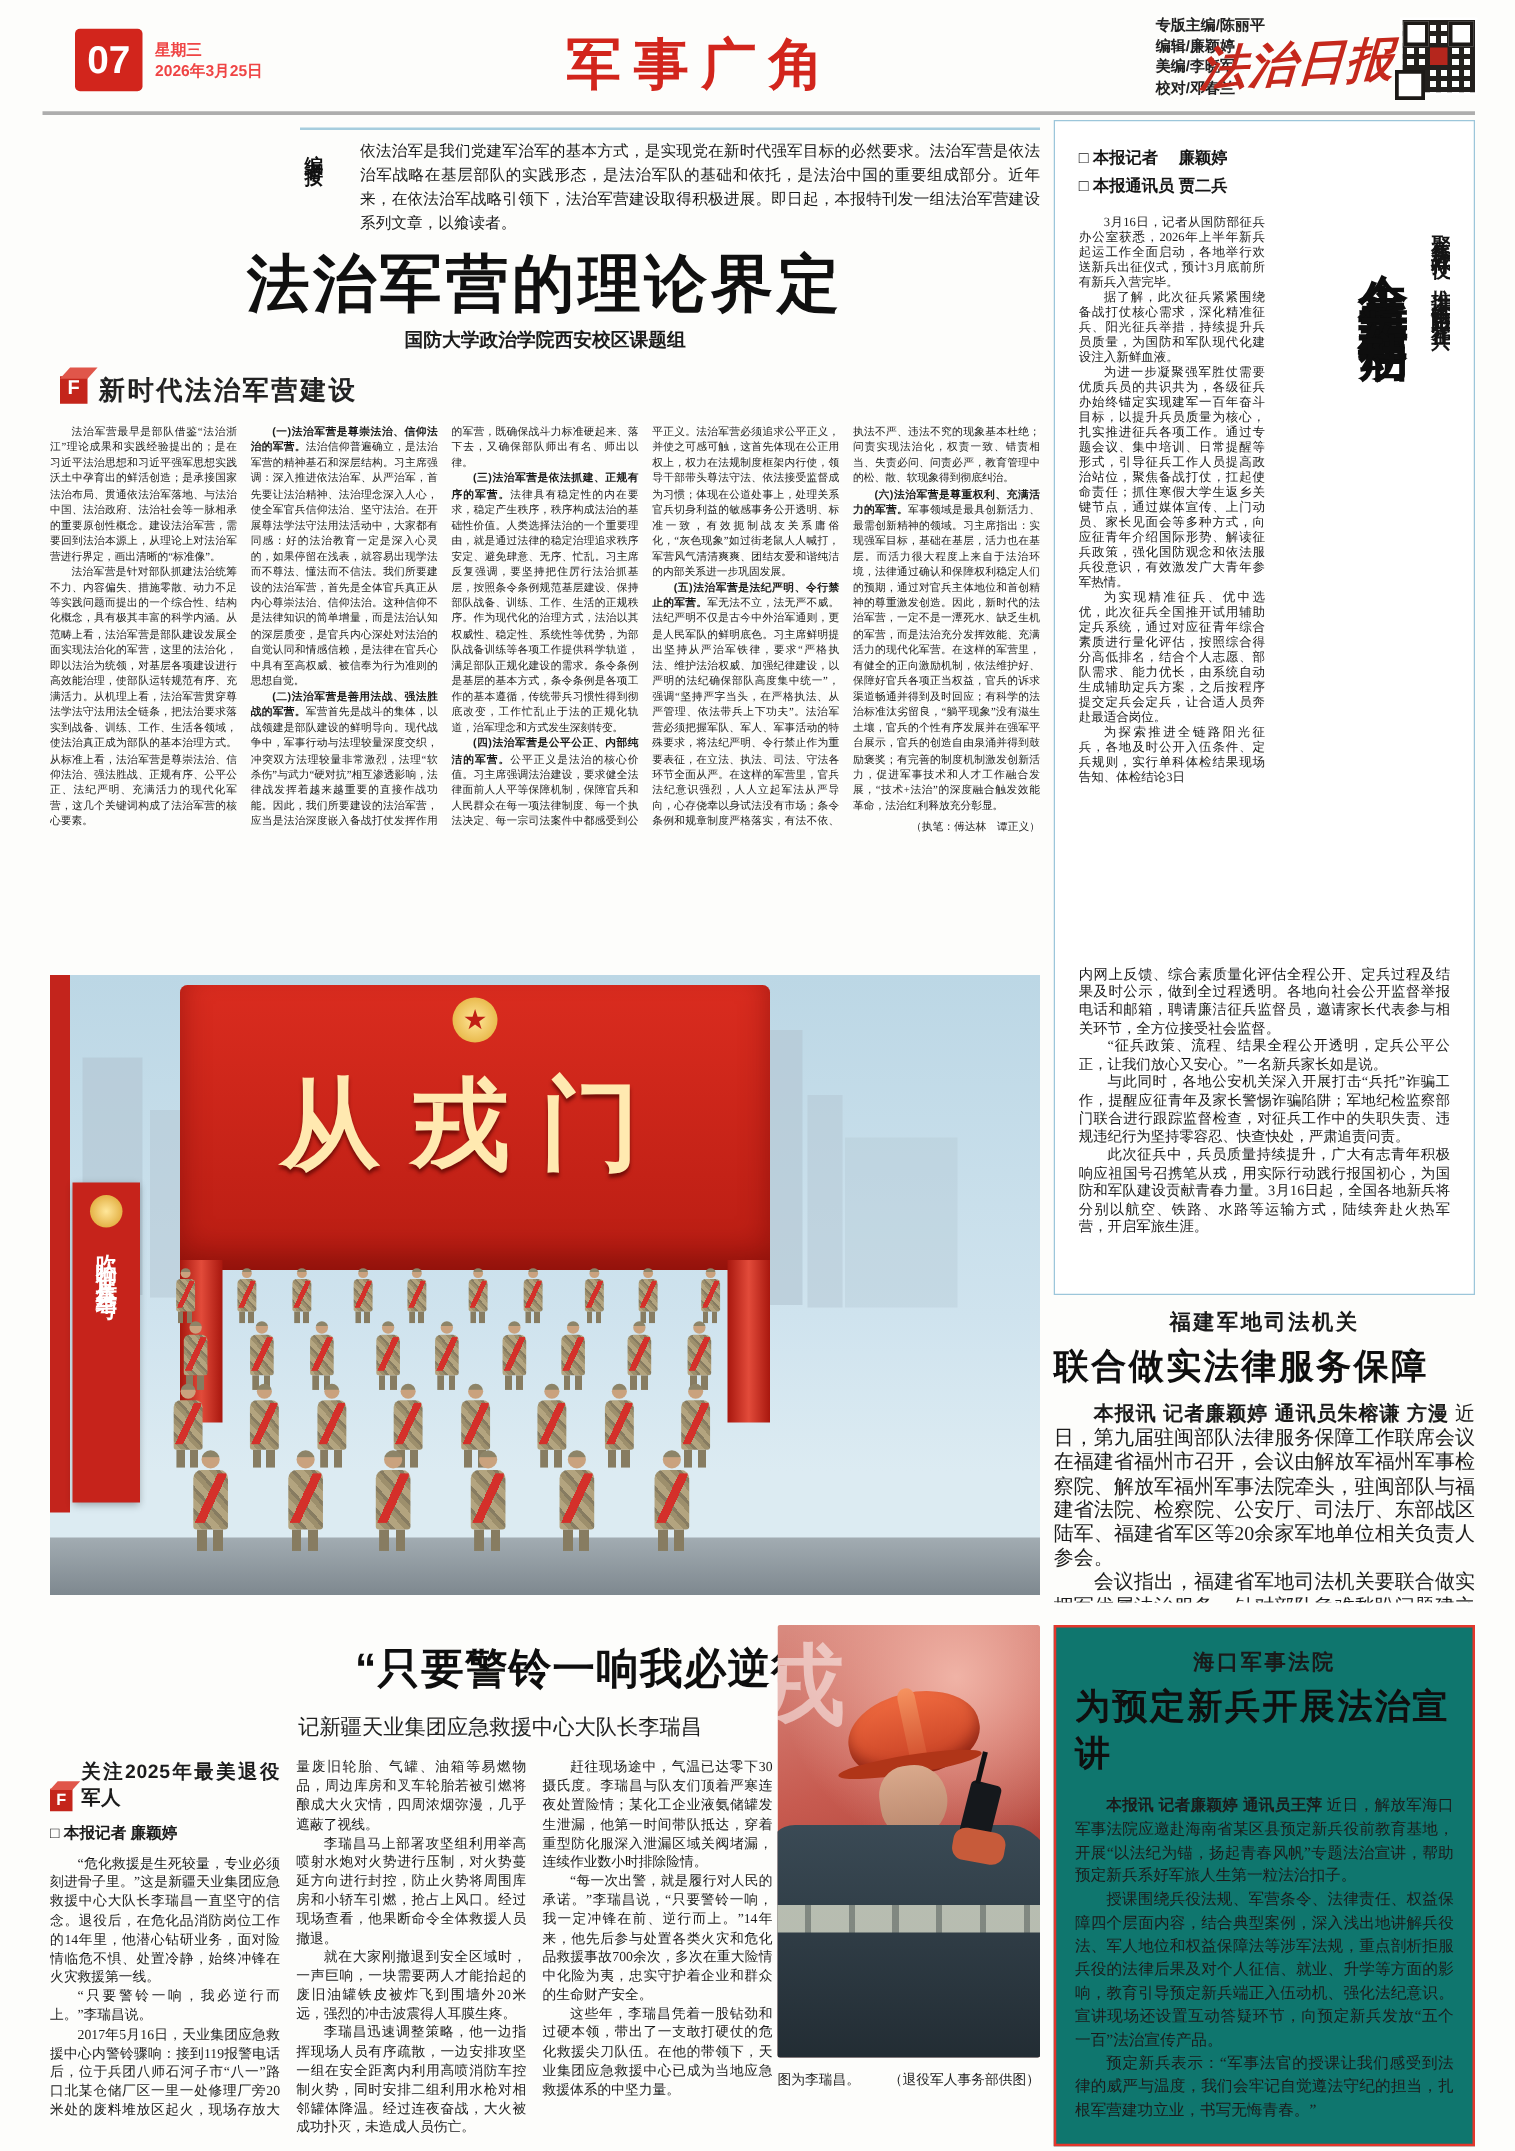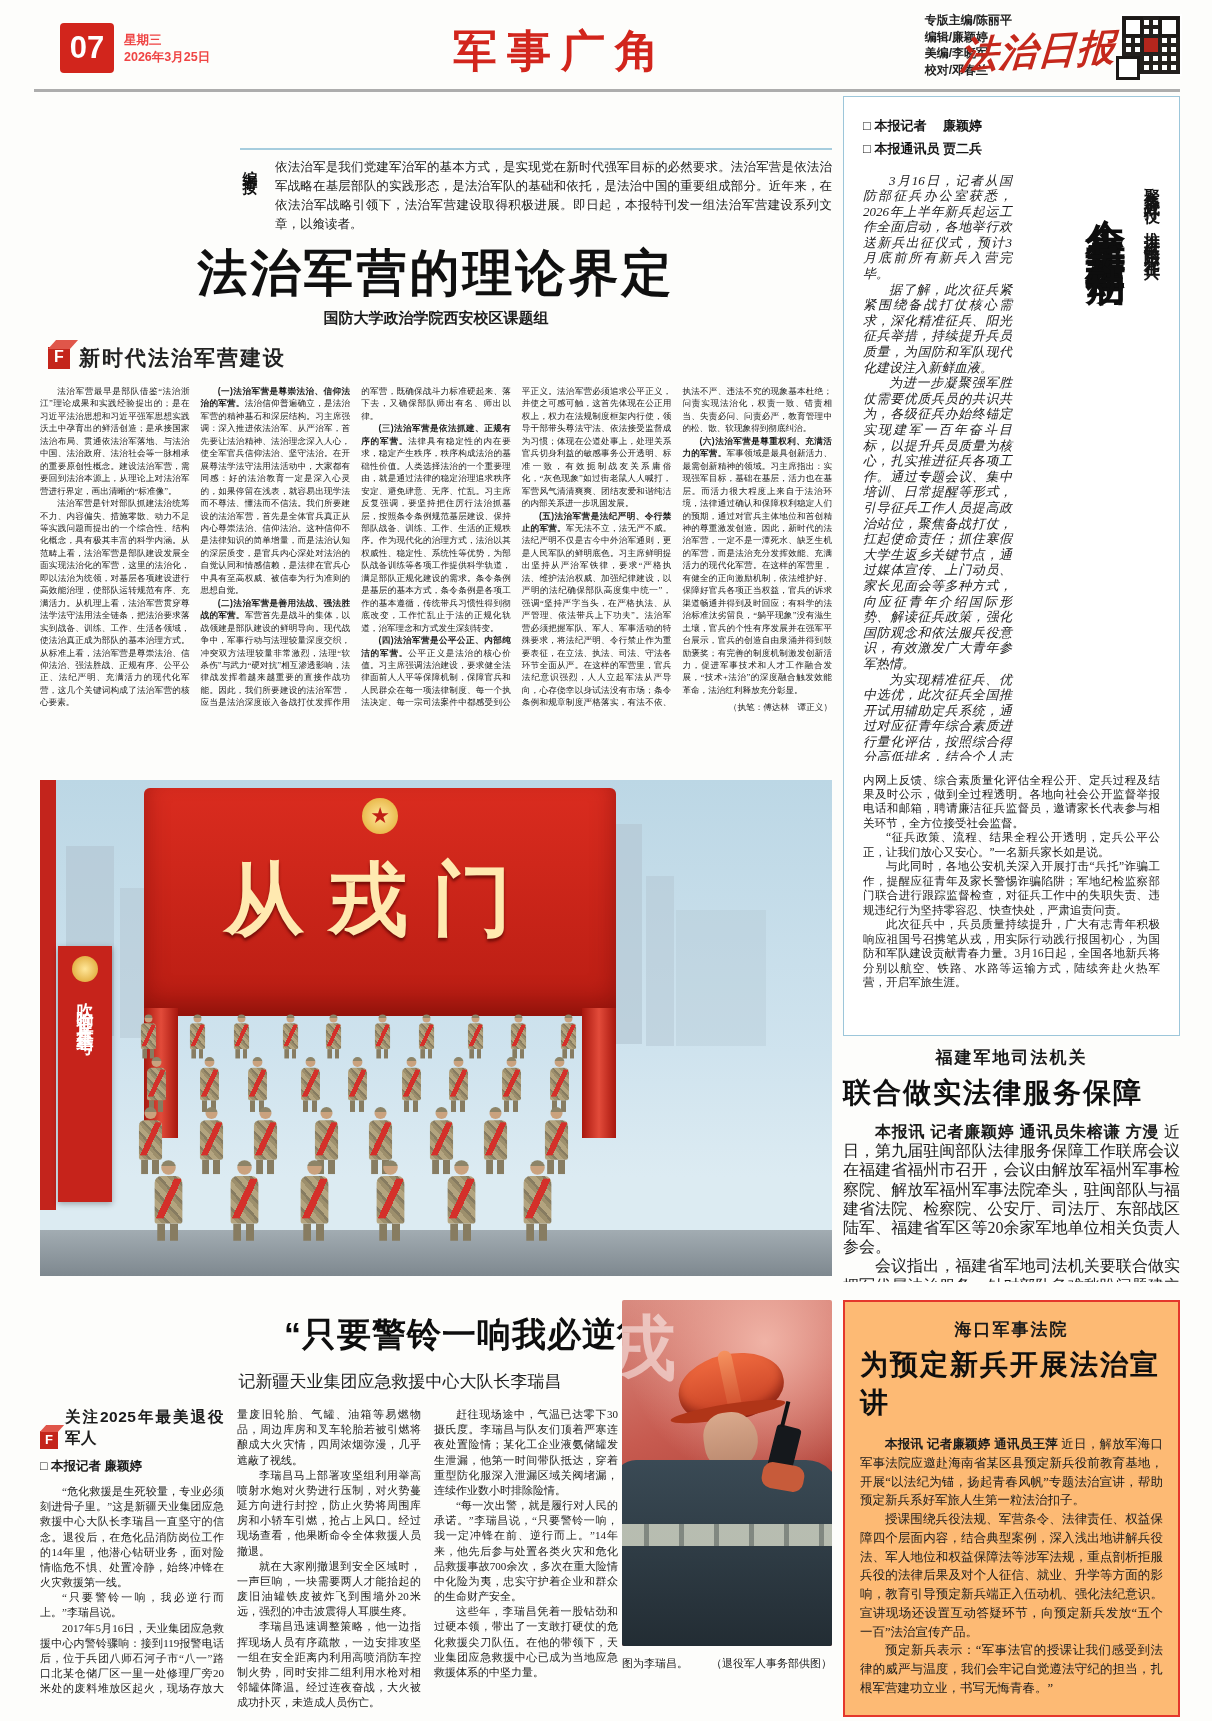--- a/index.html
+++ b/index.html
@@ -17,21 +17,21 @@
           transform:rotate(-3deg) skewX(-6deg);letter-spacing:1px;}
   .qr{position:absolute;right:0;top:6px;width:58px;height:58px;background:
         repeating-linear-gradient(0deg,#23201e 0 4px,transparent 4px 9px),
         repeating-linear-gradient(90deg,#23201e 0 4px,#fff 4px 9px);outline:2px solid #fff;}
   .qr:before,.qr:after{content:'';position:absolute;width:14px;height:14px;border:3px solid #1c1917;background:#fff;}
   .qr:before{left:1px;top:1px;} .qr:after{right:1px;top:1px;box-shadow:-41px 41px 0 -1px #fff,-41px 41px 0 2px #1c1917;}
   .qrdot{position:absolute;left:22px;top:22px;width:14px;height:14px;background:#b5261d;}
   .hrule{position:absolute;left:0;right:0;top:79px;height:3px;background:#adadad;}
   
   .main-art{position:absolute;left:40px;top:102px;width:792px;}
-  .ednote{margin-left:200px;width:592px;border-top:2px solid #a6cdde;padding-top:8px;display:flex;gap:16px;margin-top:46px;}
+  .ednote{margin-left:200px;width:592px;border-top:2px solid #a6cdde;padding-top:8px;display:flex;gap:29px;}
   .ednote-label{writing-mode:vertical-rl;font:600 15px "Liberation Sans",sans-serif;letter-spacing:5px;color:#111;height:62px;flex:none;}
   .ednote-text{flex:1;font-size:12.5px;line-height:1.52;text-align:justify;color:#191919;}
   .main-headline{margin-top:14px;text-align:center;font:800 50px/1 "Liberation Sans",sans-serif;letter-spacing:3px;color:#101010;}
   .main-byline{margin-top:11px;text-align:center;font:600 15px "Liberation Sans",sans-serif;color:#1c1c1c;}
   .sechead{margin-top:16px;margin-left:8px;display:flex;align-items:center;gap:9px;}
   .sechead span.t{font:600 21px "Liberation Sans",sans-serif;color:#222;letter-spacing:2px;}
   .cube{position:relative;width:22px;height:22px;background:#c4251b;flex:none;}
   .cube:before{content:'';position:absolute;top:-7px;left:4px;width:22px;height:9px;background:#e0564a;transform:skewX(-42deg);}
   .cube:after{content:'F';position:absolute;left:6px;top:1px;color:#fff;font:900 16px "Liberation Sans",sans-serif;}
   .cube.small{width:18px;height:18px;}
@@ -77,36 +77,36 @@
   .pcap{position:absolute;right:4px;top:272px;width:186px;}
   .pcap-logo{display:flex;align-items:center;gap:10px;}
   .pcap-logo .t{font:500 22px "Liberation Sans",sans-serif;color:#6d5e55;letter-spacing:3px;}
   .pcap-text{margin-top:18px;font-size:12.5px;line-height:1.58;text-align:justify;color:#262626;text-indent:2em;}
   .pcap-credit{margin-top:5px;text-align:right;font:700 12.5px "Liberation Sans",sans-serif;color:#1d1d1d;}
   
   .r1{position:absolute;left:843px;top:96px;width:337px;height:940px;border:1px solid #9cc6da;background:#fff;
       padding:18px 19px;box-sizing:border-box;}
   .r1 .by{font:700 13px/1.75 "Liberation Sans",sans-serif;color:#161616;}
   .r1row{display:flex;margin-top:12px;height:588px;overflow:hidden;}
-  .rtext{width:149px;font-size:13px;line-height:1.2;text-align:justify;font-style:italic;}
+  .rtext{width:149px;font-size:10px;line-height:1.2;text-align:justify;}
   .rheads{flex:1;position:relative;}
   .kicker-v{position:absolute;right:-2px;top:2px;writing-mode:vertical-rl;font:700 16px "Liberation Sans",sans-serif;
       letter-spacing:4px;color:#141414;}
   .head-v{position:absolute;right:26px;top:14px;writing-mode:vertical-rl;font:900 40px "Liberation Sans",sans-serif;
       letter-spacing:4px;color:#0e0e0e;}
   .rwide{margin-top:12px;font-size:11.5px;line-height:1.26;text-align:justify;overflow:hidden;height:228px;}
   .rwide p.cont{text-indent:0;}
   
   .fj{position:absolute;left:843px;top:1046px;width:337px;}
   .kickc{text-align:center;font:700 17px "Liberation Sans",sans-serif;color:#1a1a1a;letter-spacing:2px;}
   .headc{font:800 28px "Liberation Sans",sans-serif;color:#0f0f0f;letter-spacing:2px;margin-top:5px;}
   .fjbody{margin-top:10px;font-size:16px;line-height:1.2;text-align:justify;height:160px;overflow:hidden;}
   
   .hk{position:absolute;left:843px;top:1300px;width:337px;height:417px;border:2px solid #e4372c;
-      padding:16px 15px;box-sizing:border-box;background:#fdba74;}
+      padding:16px 15px;box-sizing:border-box;background:#0f766e;}
   .hkbody{margin-top:13px;font-size:12.5px;line-height:1.5;text-align:justify;height:290px;overflow:hidden;}
   
   .hero{position:absolute;left:40px;top:1292px;width:792px;height:429px;}
   .hero-head{width:680px;padding-left:20px;text-align:right;font:800 34px "Liberation Sans",sans-serif;
       color:#0e0e0e;letter-spacing:1px;margin-top:20px;}
   .hero-sub{width:680px;padding-left:20px;text-align:center;font-size:17px;margin-top:12px;color:#222;}
   .hflow{margin-top:14px;width:578px;height:330px;overflow:hidden;column-count:3;column-gap:13px;
       font-size:11px;line-height:1.38;text-align:justify;}
   .hkick{display:flex;align-items:flex-end;gap:7px;margin-bottom:9px;}
   .hkick .t{font:700 15.5px "Liberation Sans",sans-serif;letter-spacing:0.5px;}

